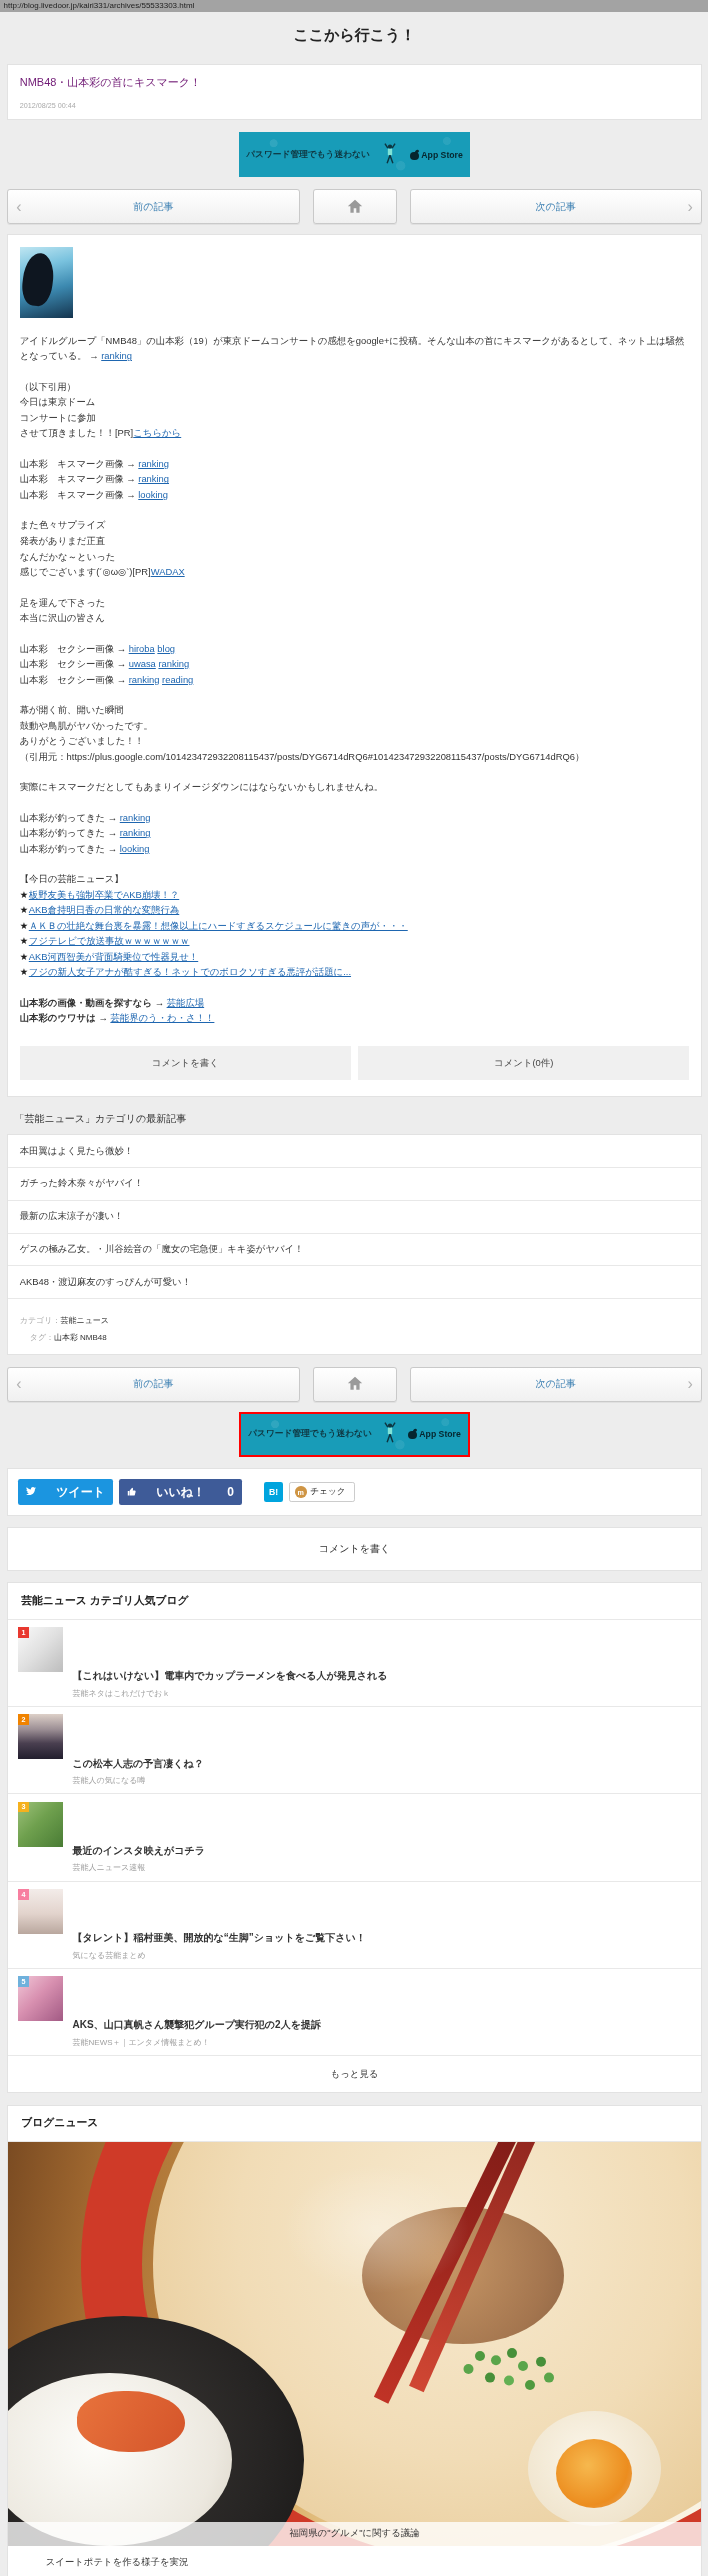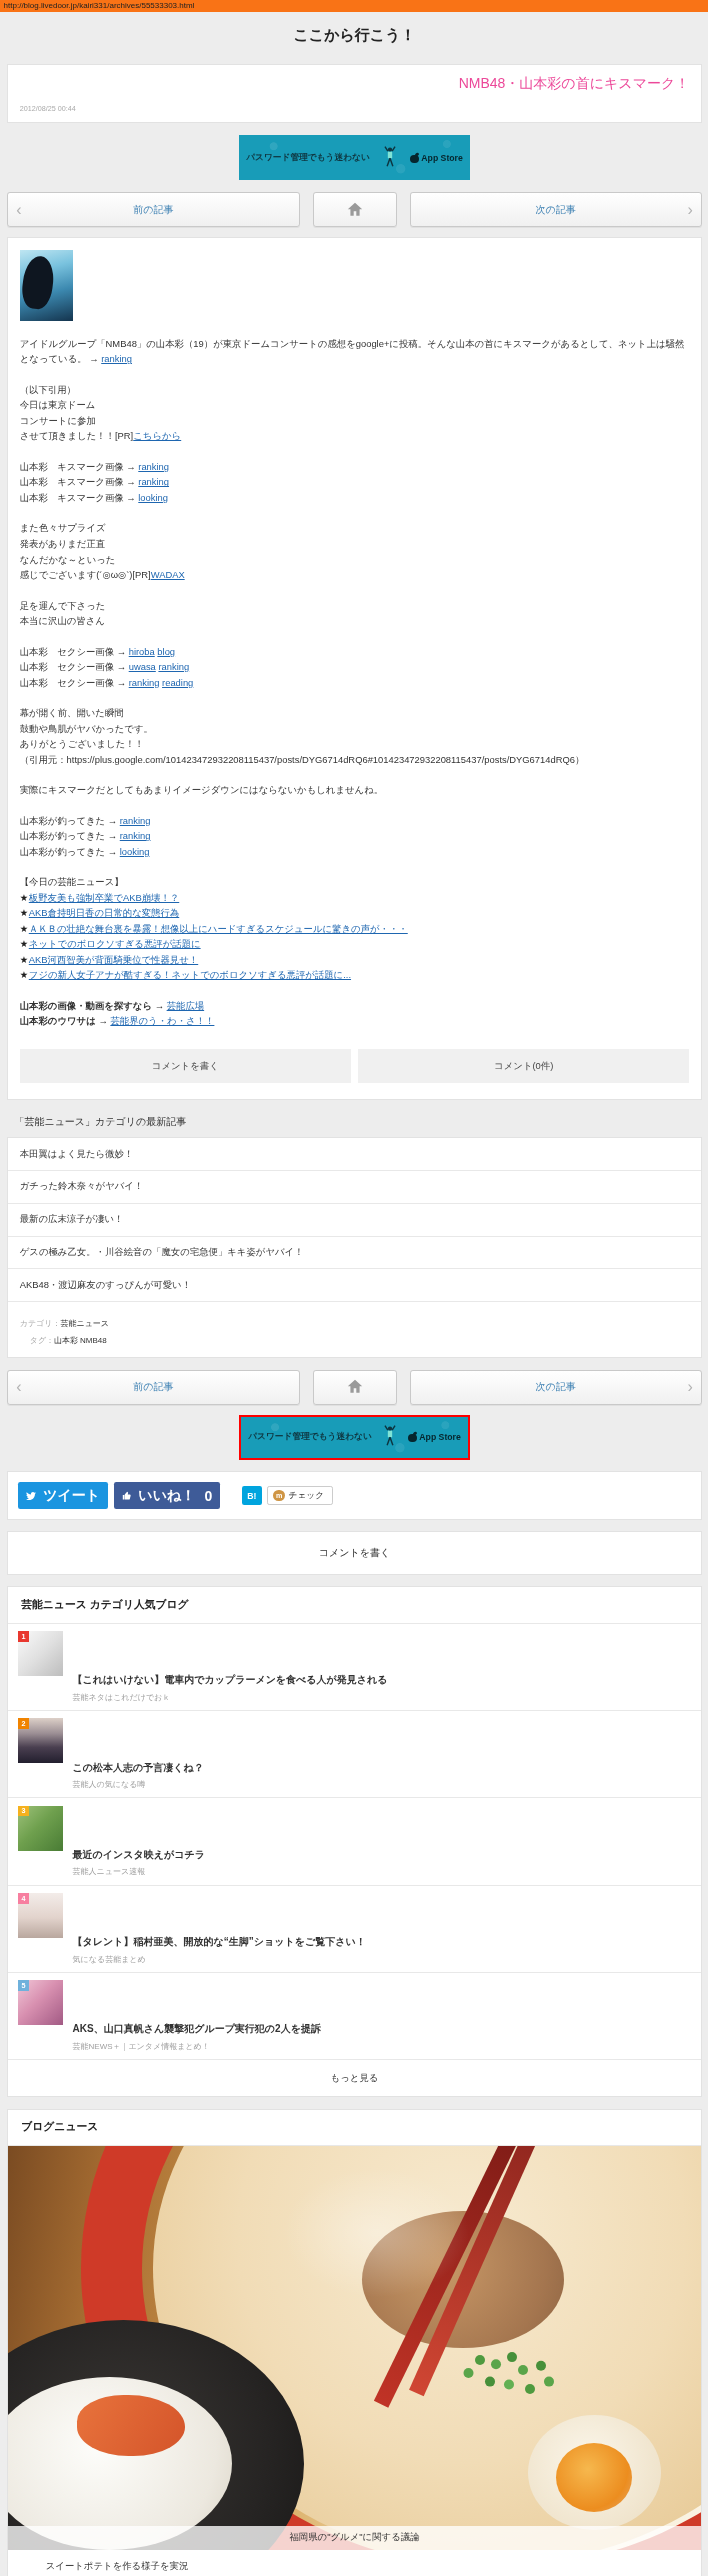--- a/index.html
+++ b/index.html
@@ -1,22 +1,22 @@
 <!DOCTYPE html>
 <html style="font-size:11.5px"><head>
 <meta charset="utf-8">
 <style>
   html,body{margin:0;padding:0;}
   body{width:709px;background:#ededed;font-family:"Liberation Sans","DejaVu Sans",sans-serif;color:#333;}
   a{color:#1e66b0;text-decoration:underline;cursor:pointer;}
-  .urlbar{background:#f97316;font-size:8px;color:#222;padding:1.4px 3.6px;}
+  .urlbar{background:#a3a3a3;font-size:8px;color:#222;padding:1.4px 3.6px;}
   .site-header{padding:14.4px 0 19px;text-align:center;font-size:15px;font-weight:bold;color:#222;}
   .card{background:#fff;border:0.7px solid #e2e2e2;margin:0 7.2px;box-sizing:border-box;}
   .title-card{padding:9.4px 11.5px 8.7px;}
-  .entry-title{font-size:14px;font-weight:normal;color:#ec4899;margin:0 0 11.5px;text-align:right;}
+  .entry-title{font-size:11px;font-weight:normal;color:#701a75;margin:0 0 11.5px;}
   .entry-date{font-size:7.2px;color:#aaa;}
   .ad-wrap{display:flex;justify-content:center;margin:12.3px 0;}
   .ad{width:231px;height:45px;background:#189cb8;display:flex;align-items:center;justify-content:space-between;padding:0 7.2px;box-sizing:border-box;gap:2.9px;cursor:pointer;
       background-image:radial-gradient(circle at 15% 25%,rgba(255,255,255,.10) 0 3.6px,transparent 4.3px),radial-gradient(circle at 70% 75%,rgba(255,255,255,.08) 0 4.3px,transparent 5px),radial-gradient(circle at 90% 20%,rgba(255,255,255,.08) 0 3.6px,transparent 4.3px);}
   .ad.bordered{border:2.9px solid #ff0000;}
   .ad-text{font-size:8.7px;font-weight:bold;color:#0f3640;font-family:Liberation Serif, serif;}
   .ad-store{font-size:8.7px;font-weight:bold;color:#06262e;display:flex;align-items:center;gap:2.2px;}
   .apple{position:relative;width:8.7px;height:10px;display:inline-block;}
   .apple .body{position:absolute;bottom:0;left:0;width:8.7px;height:8px;background:#06262e;border-radius:4.3px;}
   .apple .leaf{position:absolute;top:0;left:4.3px;width:3.6px;height:2.9px;background:#06262e;border-radius:50% 50% 50% 0;transform:rotate(-25deg);}
@@ -37,21 +37,21 @@
   .btn-row{display:flex;gap:7.2px;margin-top:20px;}
   .gray-btn{flex:1;background:#f0f0f0;text-align:center;padding:9.4px 0;font-size:9.4px;color:#444;cursor:pointer;}
   .sec-heading-plain{margin:14.4px 14.4px 8.7px;font-size:10px;color:#333;}
   .list-card .row{padding:9.4px 11.5px;border-bottom:0.7px solid #e8e8e8;font-size:9.4px;color:#333;cursor:pointer;}
   .list-card .row:last-of-type{border-bottom:none;}
   .meta{padding:10px 11.5px 11.5px;font-size:8px;color:#333;}
   .meta .mrow{margin-top:5.8px;}
   .meta .lbl{color:#aaa;}
   .meta .tag{margin-left:2px;}
   .social-card{display:flex;align-items:center;gap:5.8px;padding:10px;margin-top:11.5px;}
-  .sbtn{display:flex;align-items:center;gap:7px;border-radius:2.2px;font-size:14px;font-weight:bold;color:#fff;padding:4.3px 8px;cursor:pointer;}
+  .sbtn{display:flex;align-items:center;gap:20px;border-radius:2.2px;font-size:12px;font-weight:bold;color:#fff;padding:4.3px 8px;cursor:pointer;}
   .tw{background:#1b95e0;}
   .fb{background:#3e5b98;}
   .fb .cnt{font-weight:bold;margin-left:2.2px;}
   .hatena{background:#00a4de;color:#fff;font-weight:bold;font-size:8.7px;width:19.5px;height:19.5px;border-radius:2.2px;display:flex;align-items:center;justify-content:center;margin-left:16px;cursor:pointer;}
   .mixi{border:0.7px solid #ccc;border-radius:2.2px;background:#fff;padding:2.9px 8px 2.9px 5px;font-size:8.7px;color:#333;display:flex;align-items:center;gap:3.6px;cursor:pointer;}
   .mixi-logo{width:11.5px;height:11.5px;border-radius:50%;background:#cf9544;color:#fff;font-weight:bold;font-size:7.2px;display:flex;align-items:center;justify-content:center;}
   .comment-card{padding:13.7px;text-align:center;font-size:10px;color:#333;margin-top:11.5px;cursor:pointer;}
   .popular-card{margin-top:11.5px;}
   .pop-heading{padding:10.8px 13px;font-size:10.8px;font-weight:bold;color:#222;border-bottom:0.7px solid #e8e8e8;}
   .pop-item{display:flex;gap:9.4px;padding:7.2px 10px;border-bottom:0.7px solid #e8e8e8;cursor:pointer;}
@@ -187,21 +187,21 @@
     <div class="ln"><span>山本彩が釣ってきた → </span><a>ranking</a></div>
     <div class="ln"><span>山本彩が釣ってきた → </span><a>ranking</a></div>
     <div class="ln"><span>山本彩が釣ってきた → </span><a>looking</a></div>
   </div>
 
   <div class="p">
     <div class="ln">【今日の芸能ニュース】</div>
     <div class="ln"><span class="star">★</span><a>板野友美も強制卒業でAKB崩壊！？</a></div>
     <div class="ln"><span class="star">★</span><a>AKB倉持明日香の日常的な変態行為</a></div>
     <div class="ln"><span class="star">★</span><a>ＡＫＢの壮絶な舞台裏を暴露！想像以上にハードすぎるスケジュールに驚きの声が・・・</a></div>
-    <div class="ln"><span class="star">★</span><a>ネットでのボロクソすぎる悪評が話題に</a></div>
+    <div class="ln"><span class="star">★</span><a>フジテレビで放送事故ｗｗｗｗｗｗｗ</a></div>
     <div class="ln"><span class="star">★</span><a>AKB河西智美が背面騎乗位で性器見せ！</a></div>
     <div class="ln"><span class="star">★</span><a>フジの新人女子アナが酷すぎる！ネットでのボロクソすぎる悪評が話題に...</a></div>
   </div>
 
   <div class="p">
     <div class="ln"><b>山本彩の画像・動画を探すなら → </b><a>芸能広場</a></div>
     <div class="ln"><b>山本彩のウワサは → </b><a>芸能界のう・わ・さ！！</a></div>
   </div>
 
   <div class="btn-row">

